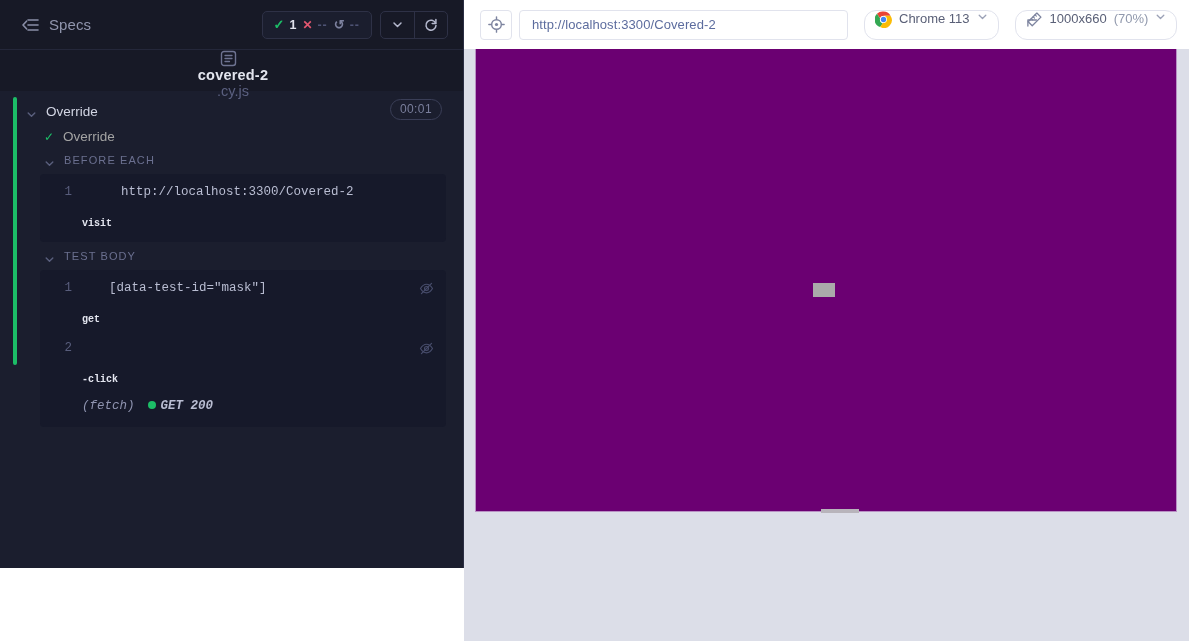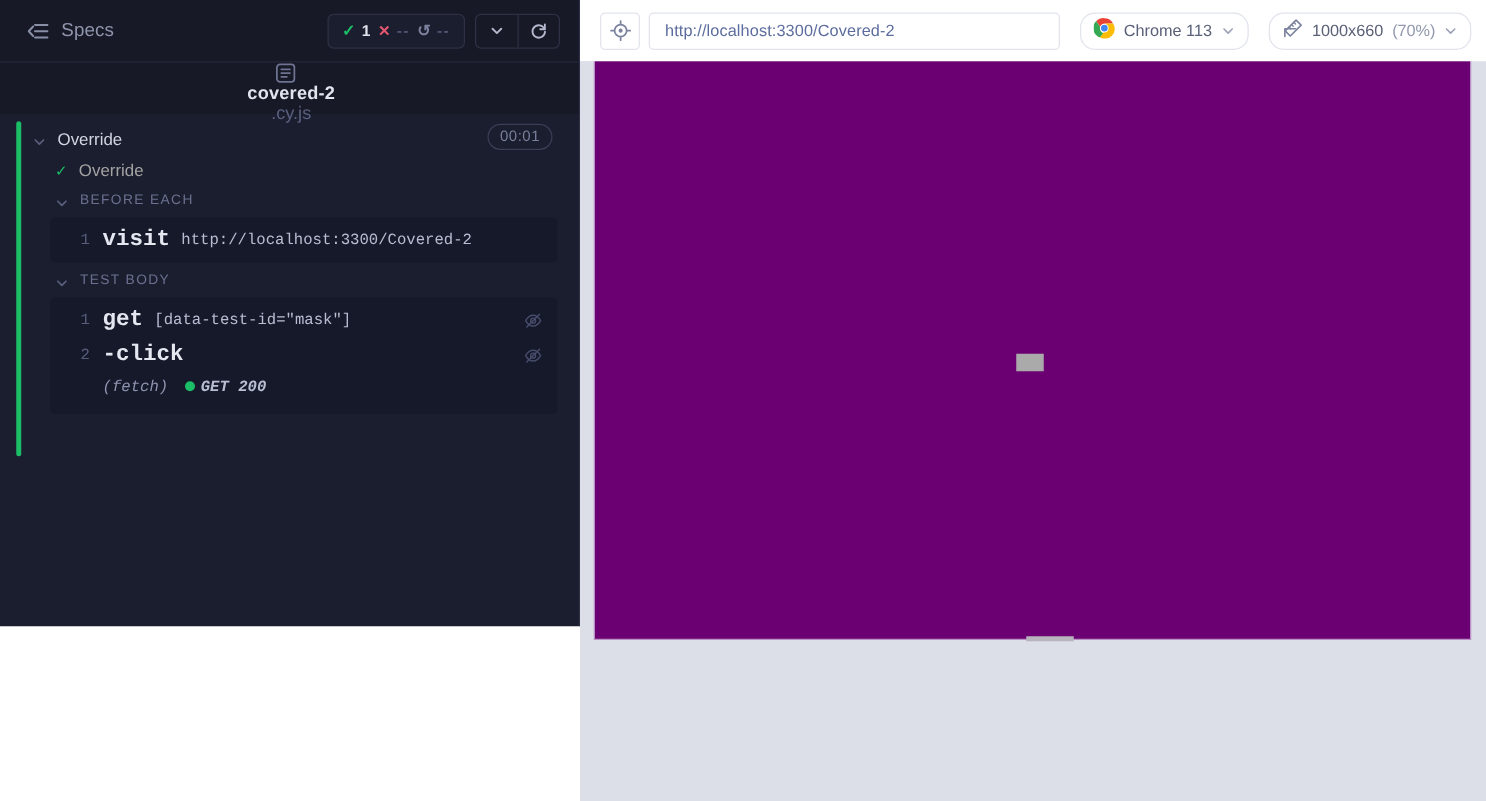--- a/index.html
+++ b/index.html
@@ -17,21 +17,21 @@
     width: 1189px;
     height: 641px;
     display: flex;
     background: #fff;
   }
 
   
   .reporter {
     position: relative;
     width: 464px;
-    height: 501px;
+    height: 568px;
     background: #1b1e2e;
     flex: 0 0 464px;
     overflow: hidden;
   }
   .reporter::after {
     content: "";
     position: absolute;
     right: 0; top: 0; bottom: 0;
     width: 1px;
     background: #2b2e43;
@@ -192,25 +192,26 @@
   .cmd-num {
     width: 42px;
     flex: 0 0 42px;
     text-align: right;
     padding-right: 10px;
     font-size: 12.5px;
     color: #585d7c;
     line-height: 18px;
   }
   .cmd-method {
-    font-size: 18px;
+    font-size: 10px;
     font-weight: bold;
     color: #e4e6f0;
     line-height: 18px;
     white-space: pre;
+    margin-top: 32px;
   }
   .cmd-arg {
     font-size: 12.5px;
     color: #b9bdd2;
     line-height: 18px;
     margin-left: 9px;
     word-break: break-all;
   }
   .cmd-eye {
     margin-left: auto;
@@ -293,21 +294,21 @@
   .url-text {
     font-size: 13px;
     color: #5c6c9e;
     letter-spacing: .1px;
   }
   .pill {
     height: 30px;
     border: 1px solid #e1e3ed;
     border-radius: 12px;
     display: flex;
-    align-items: center;
+    align-items: flex-start;
     gap: 7px;
     padding: 0 10px;
     background: #fff;
     cursor: pointer;
   }
   .pill-label { font-size: 13px; color: #5a6077; white-space: nowrap; }
   .pill-sub { font-size: 13px; color: #9199ad; }
   .pill-chev { color: #9ba1b6; display: flex; align-items: center; }
 
   .aut-stage {

